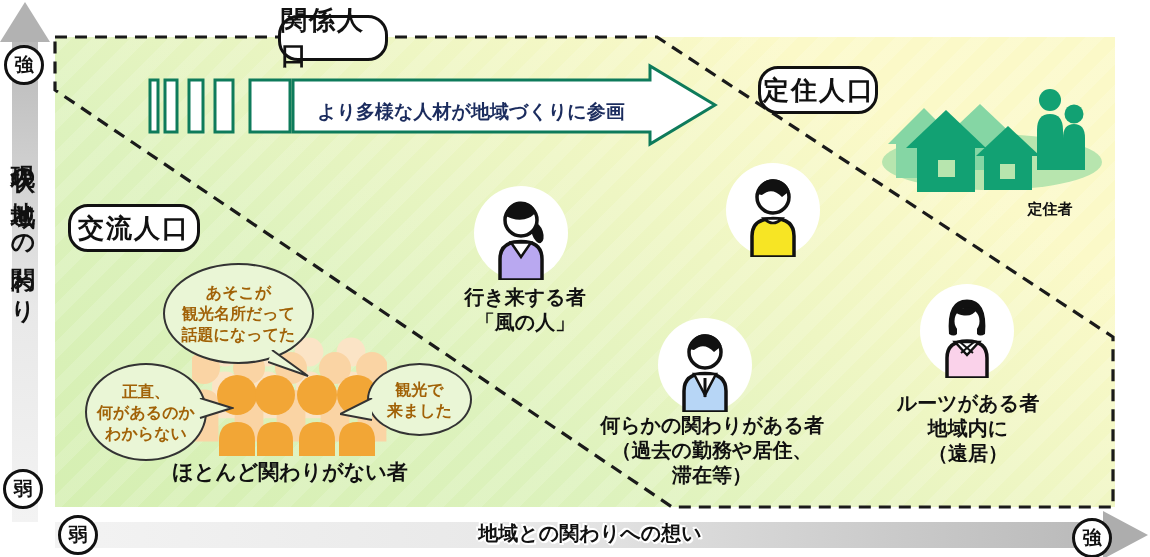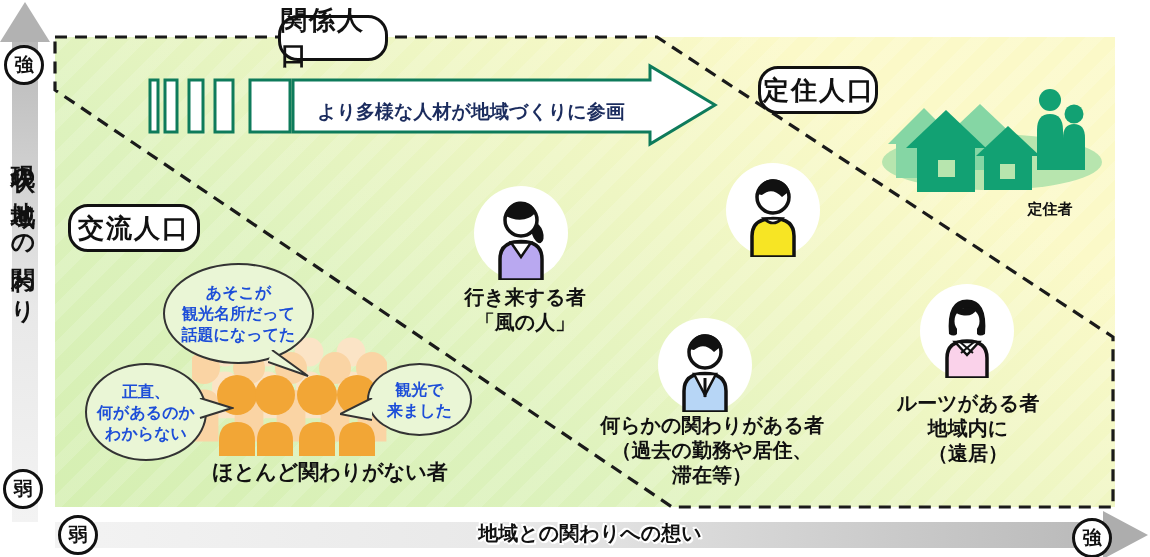--- a/index.html
+++ b/index.html
@@ -31,27 +31,27 @@
   #av-kaze{left:474px;top:186px;} #av-kinkyo{left:726px;top:163px;}
   #av-kakawari{left:658px;top:318px;} #av-enkyo{left:920px;top:284px;}
   .crowd{position:absolute;left:192px;top:334px;z-index:3;}
   .houses{position:absolute;left:878px;top:86px;z-index:3;}
 
   
   .plabel{position:absolute;text-align:center;font-weight:bold;font-size:20px;line-height:25px;
           transform:translateX(-50%);white-space:nowrap;z-index:5;}
   #lb-kaze{left:525px;top:285px;} #lb-kinkyo{left:788px;top:256px;}
   #lb-kakawari{left:712px;top:413px;} #lb-enkyo{left:968px;top:391px;}
-  #lb-crowd{left:290px;top:459px;font-size:21px;margin-left:40px;}
+  #lb-crowd{left:290px;top:459px;font-size:21px;}
   #lb-teiju{left:1050px;top:196px;font-size:15px;}
 
   
   .bubble{position:absolute;border:2px solid #333;border-radius:50%;background:#eaf6d6;
           display:flex;flex-direction:column;align-items:center;justify-content:center;
-          font-size:16px;font-weight:600;color:#1d4ed8;line-height:21px;text-align:center;z-index:7;}
+          font-size:16px;font-weight:600;color:#a16207;line-height:21px;text-align:center;z-index:7;}
   #bub1{left:163px;top:263px;width:147px;height:97px;}
   #bub2{left:85px;top:363px;width:118px;height:94px;}
   #bub3{left:367px;top:363px;width:101px;height:69px;}
   .tail{position:absolute;z-index:8;}
   #tail1{left:268px;top:350px;} #tail2{left:198px;top:398px;} #tail3{left:340px;top:398px;}
 
   
   .y-shaft{position:absolute;left:12px;top:40px;width:26px;height:482px;
            background:linear-gradient(#b9b9b9,#e8e8e8 55%,#f3f3f3);}
   .y-head{position:absolute;left:0;top:2px;width:0;height:0;

